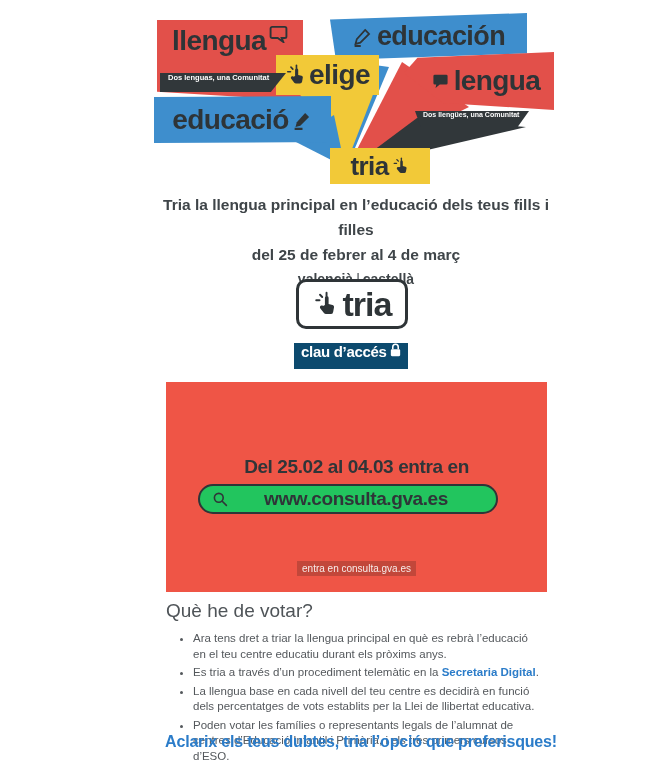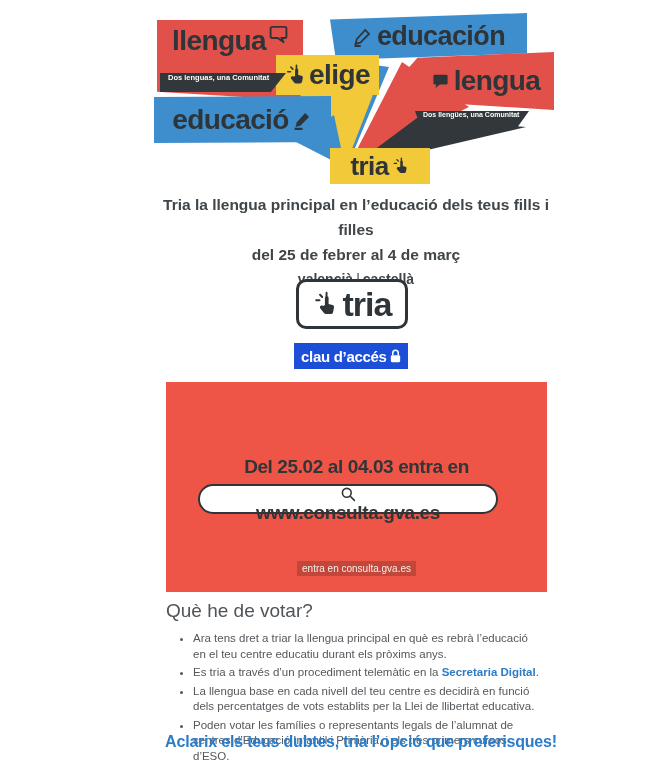--- a/index.html
+++ b/index.html
@@ -35,32 +35,32 @@
   .intro .l1{font-size:15.5px;font-weight:700;line-height:25px;}
   .intro .l2{font-size:15.5px;font-weight:700;line-height:25px;}
   .intro .l3{font-size:14px;font-weight:700;line-height:24px;}
   .intro .sep{font-weight:400;padding:0 3px;}
 
   
   .tria-logo{position:absolute;left:296px;top:279px;width:106px;height:44px;background:#fff;
              border:3px solid #2e3437;border-radius:10px;display:flex;align-items:center;
              justify-content:center;gap:4px;font-size:34px;font-weight:700;color:#2e3437;
              letter-spacing:-1px;}
-  .access-badge{position:absolute;left:294px;top:343px;height:26px;background:#1d4ed8;
-                color:#fff;font-size:15px;font-weight:700;display:flex;align-items:center;
+  .access-badge{position:absolute;left:294px;top:343px;height:26px;background:#0c4a6e;
+                color:#fff;font-size:15px;font-weight:700;display:flex;align-items:flex-start;
                 gap:3px;padding:0 7px;letter-spacing:-0.3px;}
   .access-badge .icon{color:#fff;}
 
   
   .video{position:absolute;left:166px;top:382px;width:381px;height:210px;background:#ef5546;}
   .video-headline{position:absolute;left:0;right:0;top:74px;text-align:center;
                   color:#303538;font-size:19px;font-weight:700;letter-spacing:-0.4px;}
-  .search-pill{position:absolute;left:32px;top:102px;width:300px;height:30px;background:#ffffff;
+  .search-pill{position:absolute;left:32px;top:102px;width:300px;height:30px;background:#22c55e;
                border:2px solid #2f3538;border-radius:17px;display:flex;align-items:center;
-               padding:0 12px;box-sizing:border-box;flex-direction:column;}
+               padding:0 12px;box-sizing:border-box;}
   .search-pill .url{flex:1;text-align:center;color:#2f3538;font-size:19px;font-weight:700;
                     letter-spacing:-0.4px;}
   .video-caption{position:absolute;left:0;right:0;bottom:16px;text-align:center;}
   .video-caption span{display:inline-block;background:rgba(60,30,25,0.25);color:#f7ece9;
                       font-size:10px;padding:2px 5px;}
 
   
   .info{position:absolute;left:166px;top:600px;width:382px;}
   .info h2{margin:0 0 9px 0;font-size:19px;font-weight:400;color:#4f5458;letter-spacing:0;}
   .info ul{margin:8px;padding-left:19px;}

